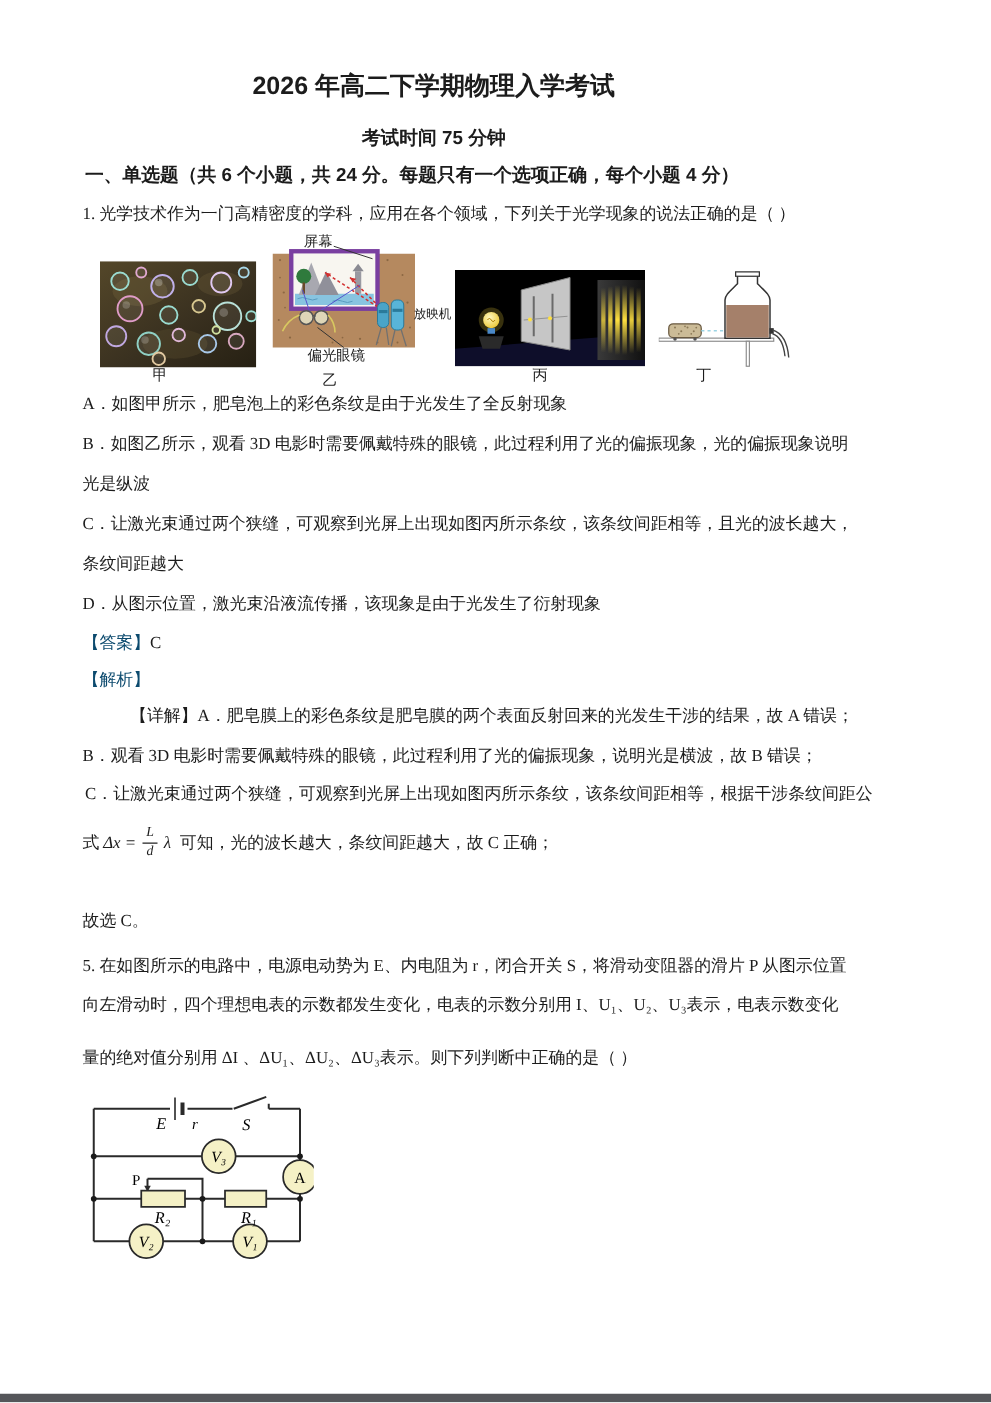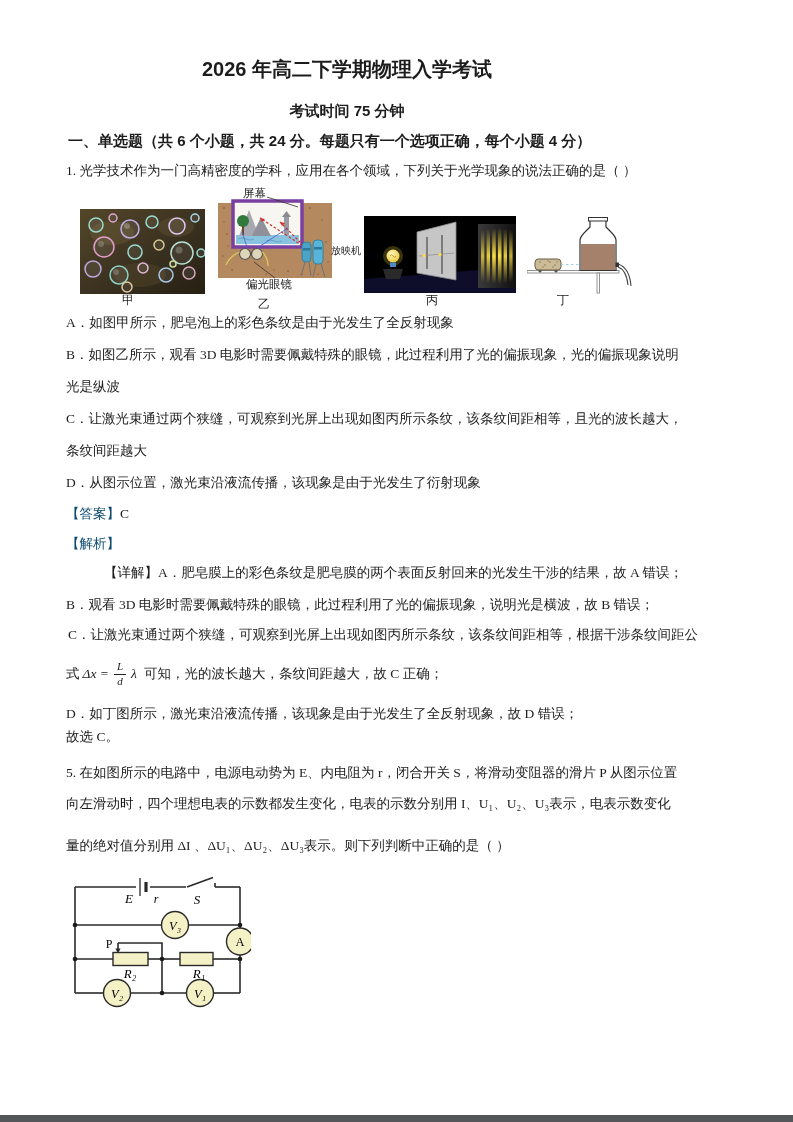--- a/index.html
+++ b/index.html
@@ -233,21 +233,20 @@
     <span>式</span>
     <span class="ital">Δx =</span>
     <span class="frac">
       <span class="num">L</span>
       <span class="den">d</span>
     </span>
     <span class="ital">λ</span>
     <span style="margin-left:4px;">可知，光的波长越大，条纹间距越大，故 C 正确；</span>
   </div>
 
-  <div class="t" style="left:66px;top:706px;">D．如丁图所示，激光束沿液流传播，该现象是由于光发生了全反射现象，故 D 错误；</div>
   <div class="t" style="left:66px;top:729px;">故选 C。</div>
 
   <div class="t" style="left:66px;top:765px;">5. 在如图所示的电路中，电源电动势为 E、内电阻为 r，闭合开关 S，将滑动变阻器的滑片 P 从图示位置</div>
   <div class="t" style="left:66px;top:796px;">向左滑动时，四个理想电表的示数都发生变化，电表的示数分别用 I、U₁、U₂、U₃表示，电表示数变化</div>
   <div class="t" style="left:66px;top:838px;">量的绝对值分别用 ΔI 、ΔU₁、ΔU₂、ΔU₃表示。则下列判断中正确的是（      ）</div>
 
   <svg style="position:absolute;left:66px;top:872px;" width="185" height="140" viewBox="0 0 185 140">
     <g stroke="#2a2a2a" stroke-width="1.6" fill="none">
 
       <path d="M9,15 H70"></path>

